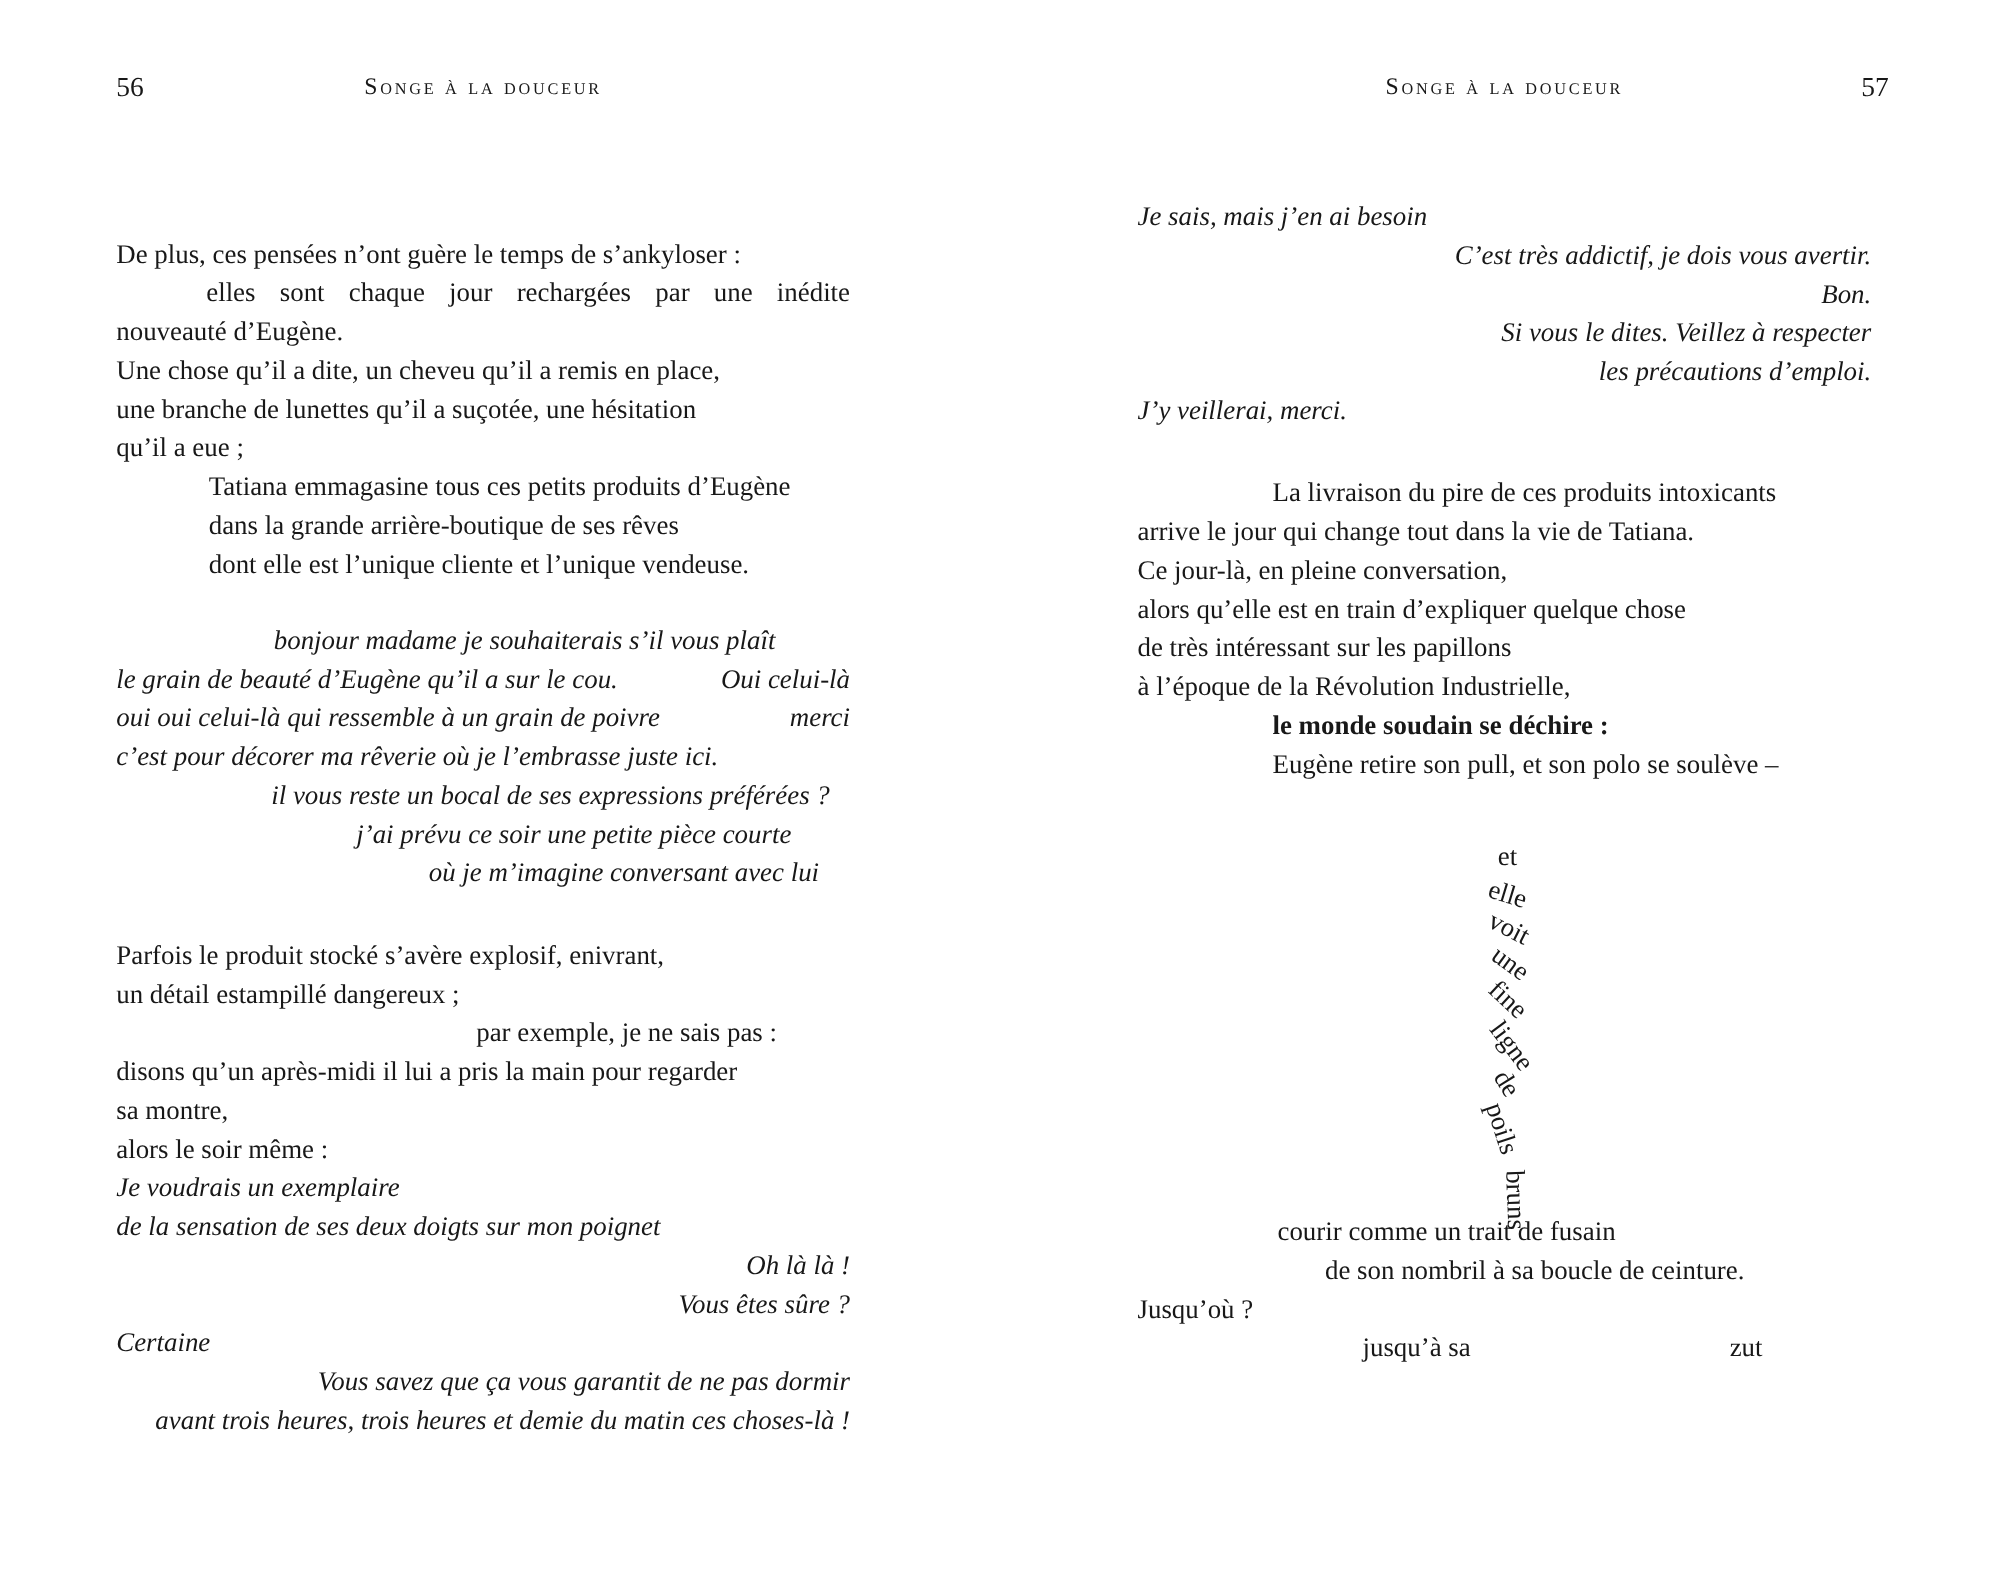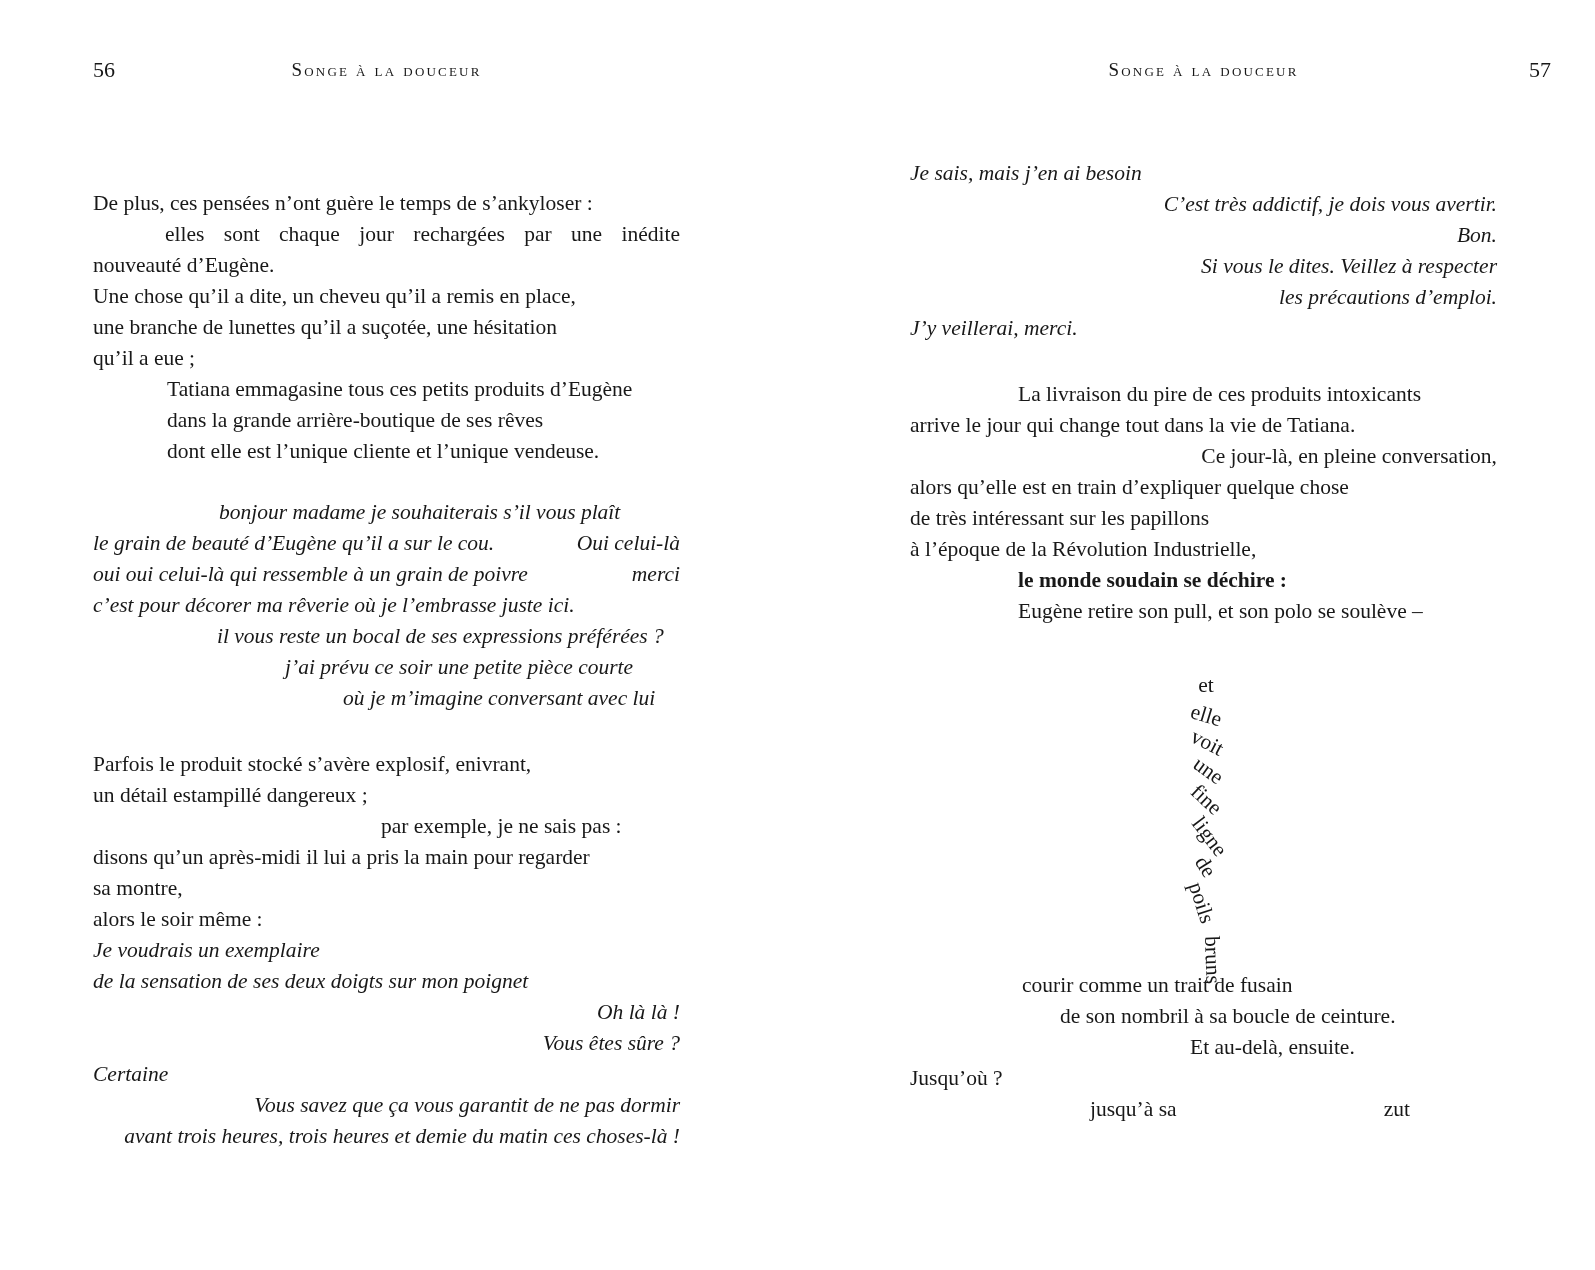--- a/index.html
+++ b/index.html
@@ -4,21 +4,21 @@
 <style>
   html,body{margin:0;padding:0;}
   body{
     width:1595px;height:1270px;position:relative;
     background:#ffffff;color:#181818;
     font-family:"Liberation Serif","DejaVu Serif",serif;
     overflow:hidden;
   }
   .folio{position:absolute;top:56px;font-size:22px;line-height:28px;}
   #folio-left{left:93px;}
-  #folio-right{left:964px;width:587px;text-align:right;}
+  #folio-right{left:924px;width:587px;text-align:right;}
   .running{
     position:absolute;top:57px;width:587px;text-align:center;
     font-variant:small-caps;letter-spacing:2.2px;font-size:19px;line-height:26px;
   }
   #run-left{left:93px;}
   #run-right{left:910px;}
   .page-text{position:absolute;width:587px;font-size:21.5px;line-height:31px;}
   #left-text{left:93px;top:188px;}
   #right-text{left:910px;top:158px;}
   .block{margin:0;}
@@ -90,32 +90,31 @@
       <div class="line it">Je sais, mais j’en ai besoin</div>
       <div class="line it ra">C’est très addictif, je dois vous avertir.</div>
       <div class="line it ra">Bon.</div>
       <div class="line it ra">Si vous le dites. Veillez à respecter</div>
       <div class="line it ra">les précautions d’emploi.</div>
       <div class="line it">J’y veillerai, merci.</div>
     </div>
     <div class="block" style="margin-top: 35px;">
       <div class="line" style="margin-left: 108px;">La livraison du pire de ces produits intoxicants</div>
       <div class="line">arrive le jour qui change tout dans la vie de Tatiana.</div>
-      <div class="line" style="margin-left: 108px; text-align: right;">Ce jour-là, en pleine conversation,</div>
+      <div class="line" style="">Ce jour-là, en pleine conversation,</div>
       <div class="line">alors qu’elle est en train d’expliquer quelque chose</div>
       <div class="line">de très intéressant sur les papillons</div>
       <div class="line">à l’époque de la Révolution Industrielle,</div>
       <div class="line" style="margin-left: 108px; font-weight: bold;">le monde soudain se déchire :</div>
       <div class="line" style="margin-left: 108px;">Eugène retire son pull, et son polo se soulève –</div>
     </div>
     <div class="spacer" style="height: 343px;"></div>
     <div class="block">
       <div class="line" style="margin-left: 112px;">courir comme un trait de fusain</div>
       <div class="line" style="margin-left: 150px;">de son nombril à sa boucle de ceinture.</div>
-      <div class="line" style="margin-left: 280px;">Et au-delà, ensuite.</div>
       <div class="line">Jusqu’où ?</div>
       <div class="line split" style="margin-left: 180px; text-align: right;">
         <span>jusqu’à sa</span>
         <span style="margin-right: 87px;">zut</span>
       </div>
     </div>
   </div>
 
 <div id="cascade">
     <span class="cword" style="left: 1206px; top: 686px; transform: translate(-50%, -50%) rotate(0deg);">et</span>

